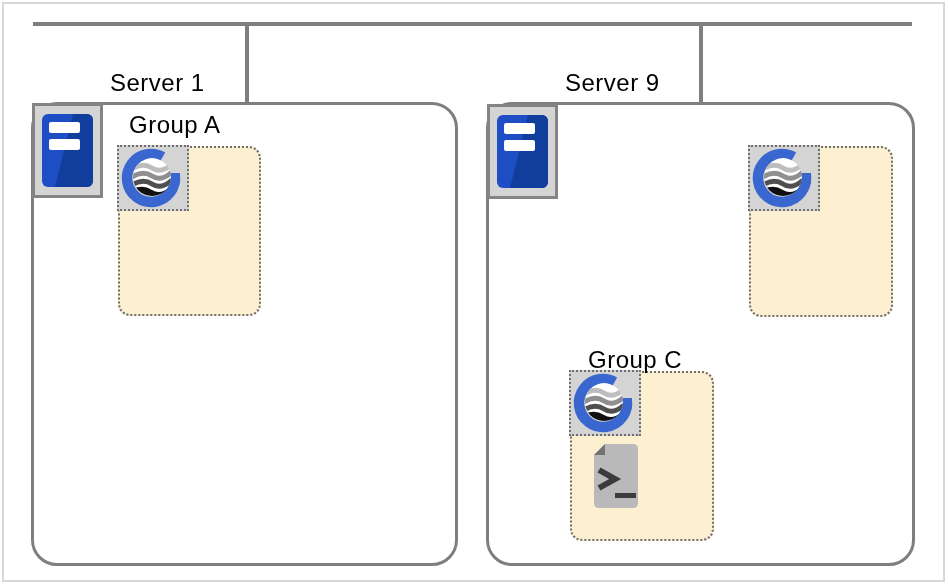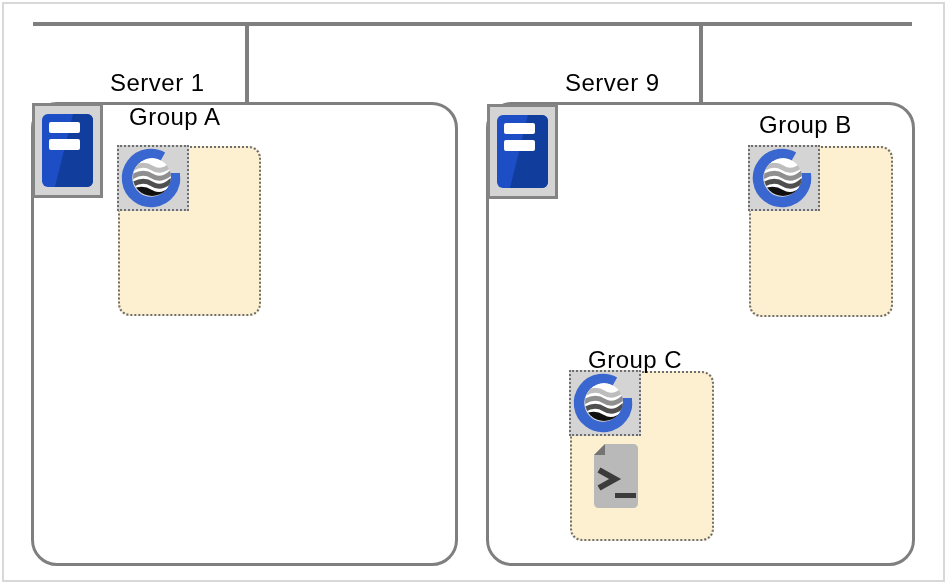--- a/index.html
+++ b/index.html
@@ -25,21 +25,21 @@
   .gicon{width:72px;height:66px;background:#d4d4d4;border:2px dotted #6e6e6e;box-sizing:border-box;z-index:4;}
   #giconA{left:117px;top:145px;}
   #giconB{left:748px;top:145px;}
   #giconC{left:569px;top:370px;}
   .gicon svg{display:block;width:100%;height:100%;}
   #script{left:592px;top:443px;width:48px;height:66px;z-index:4;}
   #script svg{display:block;width:100%;height:100%;}
   .label{position:absolute;font-size:24px;line-height:26px;letter-spacing:.5px;color:#000000;text-align:left;white-space:nowrap;z-index:5;}
   #lblS1{left:110px;top:70px;width:160px;}
   #lblS2{left:565px;top:70px;width:160px;}
-  #lblGA{left:129px;top:104px;width:160px;}
+  #lblGA{left:129px;top:112px;width:160px;}
   #lblGB{left:759px;top:112px;width:160px;}
   #lblGC{left:588px;top:338px;width:160px;margin-top:9px;}
   #lblStop{left:648px;top:463px;width:90px;text-align:left;}
 </style>
 </head>
 <body>
 
 <svg width="0" height="0" style="position:absolute" aria-hidden="true">
   <defs>
     <clipPath id="clip-sphere">
@@ -102,21 +102,20 @@
   </div>
 
   <div class="label" id="lblGA">Group A</div>
   <div class="abs group-box" id="grpA"></div>
   <div class="abs gicon" id="giconA">
     <svg viewBox="0 0 68 62">
         <use href="#sym-glogo"></use>
       </svg>
   </div>
 
-  <div class="label" id="lblGB">Group B</div>
   <div class="abs group-box" id="grpB"></div>
   <div class="abs gicon" id="giconB">
     <svg viewBox="0 0 68 62">
         <use href="#sym-glogo"></use>
       </svg>
   </div>
 
   <div class="label" id="lblGC">Group C</div>
   <div class="abs group-box" id="grpC"></div>
   <div class="abs gicon" id="giconC">

